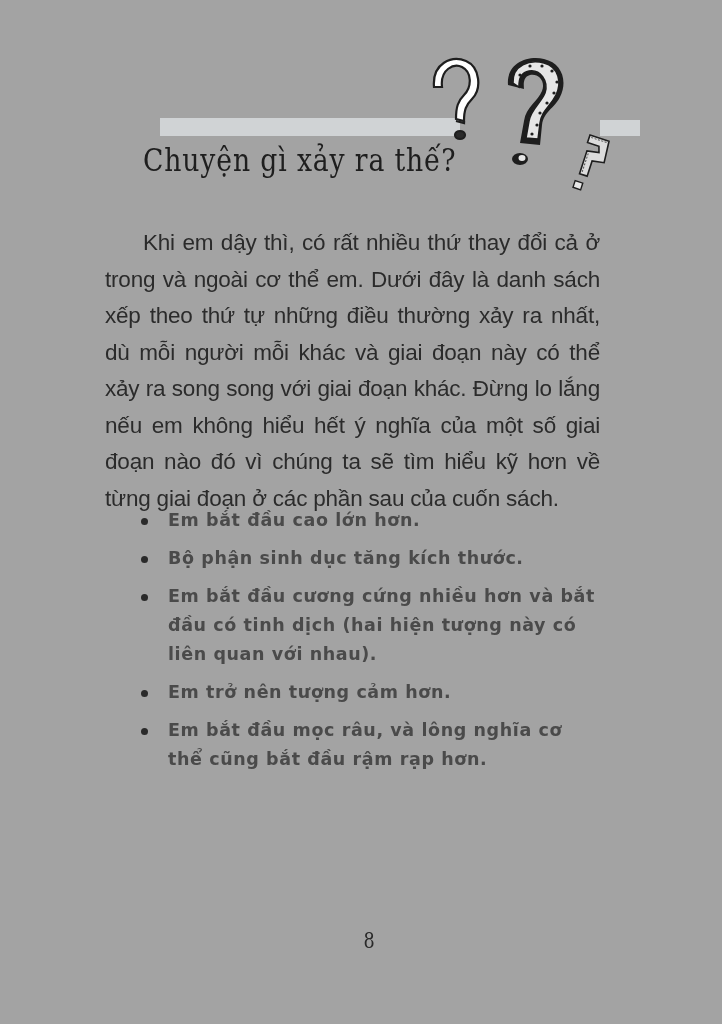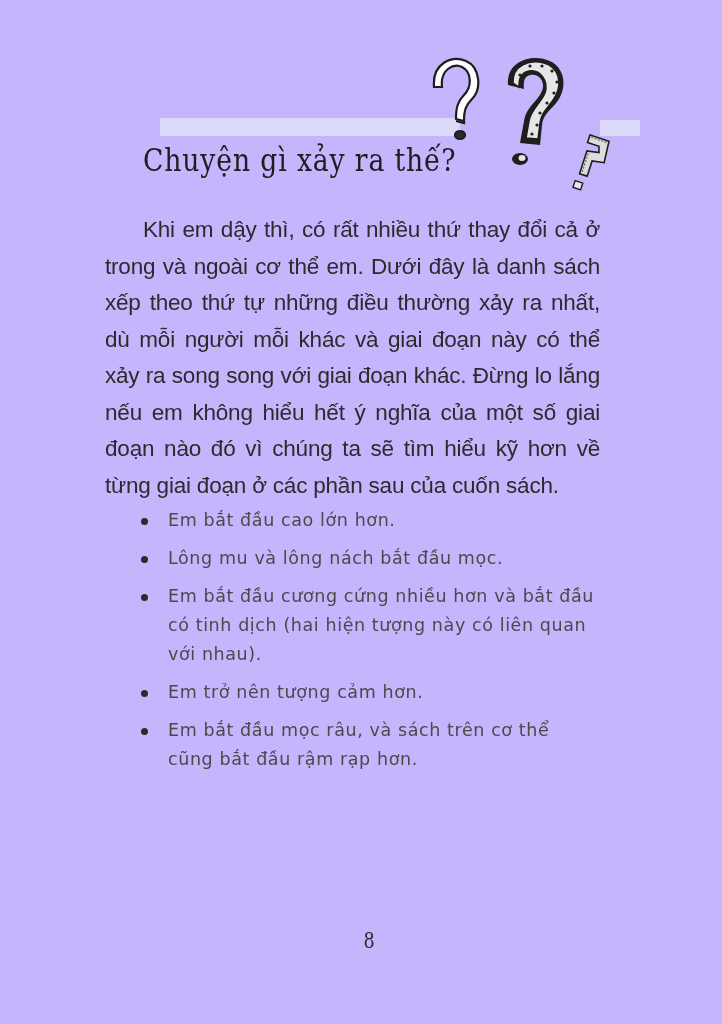--- a/index.html
+++ b/index.html
@@ -4,58 +4,58 @@
 <style>
   html, body { margin: 0; padding: 0; }
   body {
     width: 722px; height: 1024px;
     background: #fdfdfd;
     position: relative;
     overflow: hidden;
     font-family: "DejaVu Serif", serif;
     color: #2a2a2a;
   }
-  .page { position: absolute; inset: 0; background: #c4b5fd; }
+  .page { position: absolute; inset: 0; background: #a3a3a3; }
 
   .title {
     position: absolute;
     left: 143px; top: 142px;
     font-family: "DejaVu Serif", serif;
     font-size: 31px;
     letter-spacing: 1px;
     color: #1e1e1e;
     transform: scaleX(0.86);
     transform-origin: left center;
     white-space: nowrap;
   }
 
   .qmarks { position: absolute; left: 420px; top: 55px; width: 210px; height: 145px; }
 
   .para {
     position: absolute;
-    left: 105px; top: 212px;
+    left: 105px; top: 225px;
     width: 495px;
     font-family: "Liberation Sans", sans-serif;
     font-size: 22.5px;
     line-height: 36.5px;
     color: #2b2b2b;
     text-align: justify;
     text-indent: 38px;
     letter-spacing: -0.2px;
     margin: 0;
   }
 
   .bullets {
     position: absolute;
     left: 138px; top: 506px;
     width: 460px;
     list-style: none;
     margin: 0; padding: 0;
     font-family: "DejaVu Sans", sans-serif;
-    font-weight: 400;
+    font-weight: 700;
     font-size: 17.5px;
     color: #4a4a4a;
     line-height: 29px;
     letter-spacing: 0.6px;
   }
   .bullets li {
     position: relative;
     padding-left: 30px;
     margin-bottom: 9px;
   }
@@ -129,30 +129,30 @@
 
   <p class="para">Khi em dậy thì, có rất nhiều thứ thay đổi cả ở trong và ngoài cơ thể em. Dưới đây là danh sách xếp theo thứ tự những điều thường xảy ra nhất, dù mỗi người mỗi khác và giai đoạn này có thể xảy ra song song với giai đoạn khác. Đừng lo lắng nếu em không hiểu hết ý nghĩa của một số giai đoạn nào đó vì chúng ta sẽ tìm hiểu kỹ hơn về từng giai đoạn ở các phần sau của cuốn sách.</p>
 
   <ul class="bullets">
     <li>
         <span class="dot"></span>
         <span class="txt">Em bắt đầu cao lớn hơn.</span>
       </li>
     <li>
         <span class="dot"></span>
-        <span class="txt">Lông mu và lông nách bắt đầu mọc.</span>
+        <span class="txt">Bộ phận sinh dục tăng kích thước.</span>
       </li>
     <li>
         <span class="dot"></span>
         <span class="txt">Em bắt đầu cương cứng nhiều hơn và bắt đầu có tinh dịch (hai hiện tượng này có liên quan với nhau).</span>
       </li>
     <li>
         <span class="dot"></span>
         <span class="txt">Em trở nên tượng cảm hơn.</span>
       </li>
     <li>
         <span class="dot"></span>
-        <span class="txt">Em bắt đầu mọc râu, và sách trên cơ thể cũng bắt đầu rậm rạp hơn.</span>
+        <span class="txt">Em bắt đầu mọc râu, và lông nghĩa cơ thể cũng bắt đầu rậm rạp hơn.</span>
       </li>
   </ul>
 
   <div class="pagenum">8</div>
 </div>
 
 </body></html>

